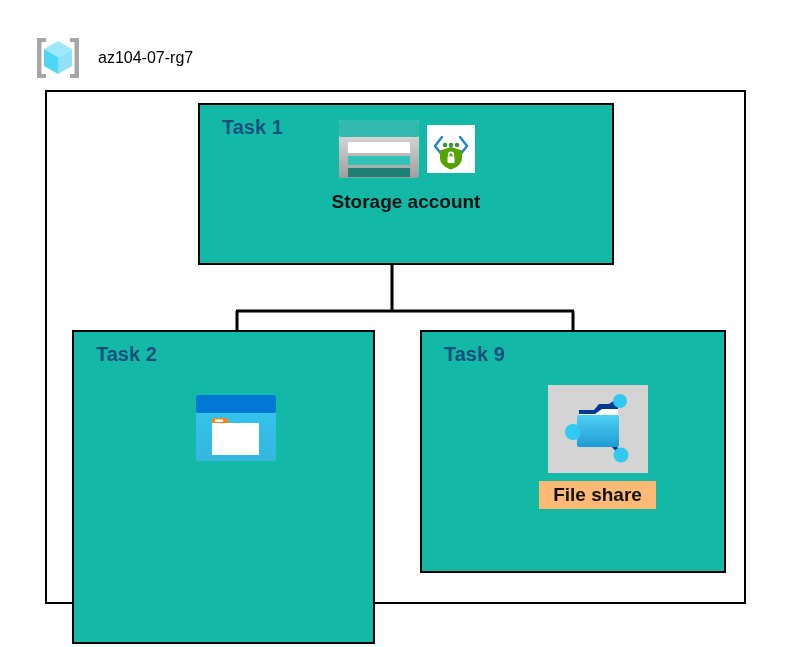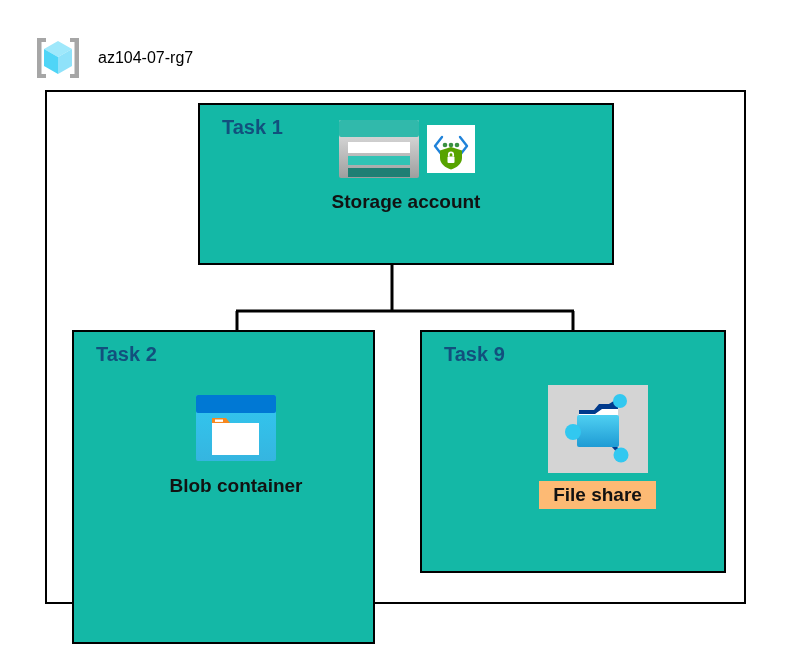--- a/index.html
+++ b/index.html
@@ -202,21 +202,20 @@
       </linearGradient>
     </defs>
     <rect x="3" y="3" width="80" height="66" rx="2" fill="url(#blobBody)"></rect>
     <rect x="3" y="3" width="80" height="18" rx="2" fill="#0078d4"></rect>
 
     <path d="M19 26 L33 26 L37 31 L19 31 Z" fill="#f7881f"></path>
     <rect x="22" y="27.5" width="8" height="2.4" fill="#ffffff"></rect>
 
     <rect x="19" y="31" width="47" height="32" fill="#ffffff"></rect>
   </svg>
-  <div class="node-caption">Blob container</div>
 </div>
 
 <div class="task-box" id="task-3-box">
   <div class="task-label">Task 9</div>
 </div>
 
 <div class="node" id="node-fileshare">
   <div class="icon-bg-highlight">
     <svg width="74" height="72" viewBox="0 0 74 72">
       <defs>

